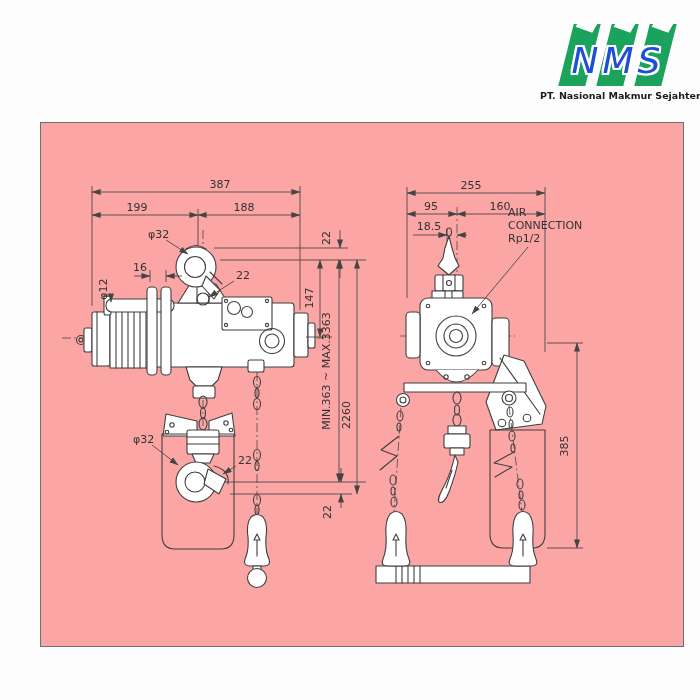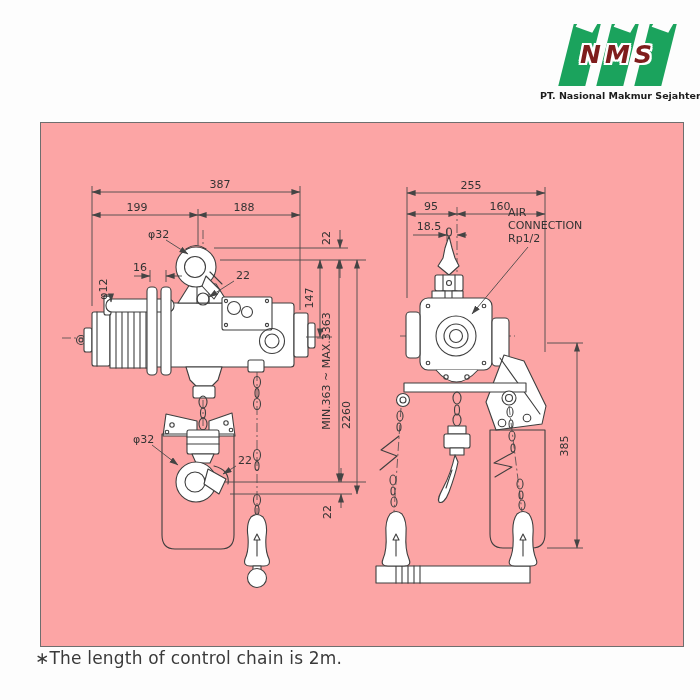--- a/index.html
+++ b/index.html
@@ -6,21 +6,21 @@
   body{width:700px;height:700px;background:#ffffff;font-family:"DejaVu Sans",sans-serif;position:relative;overflow:hidden;}
   .page{position:absolute;inset:0;background:#fdfdfd;}
   
   .logo{position:absolute;left:548px;top:18px;width:140px;height:88px;}
   .logo-bars{position:absolute;left:10px;top:6px;width:120px;height:62px;}
   .bar{position:absolute;top:0;width:27px;height:62px;background:#1ba35d;transform:skewX(-14deg);}
   .bar.b1{left:8px;}
   .bar.b2{left:46px;}
   .bar.b3{left:84px;}
   .bar .notch{position:absolute;left:4px;top:-6px;width:19px;height:12px;background:#fdfdfd;transform:rotate(18deg);}
-  .logo-nms{position:absolute;left:0;top:22px;width:140px;text-align:center;font-size:25px;font-weight:bold;font-style:italic;color:#7f1d1d;letter-spacing:4px;
+  .logo-nms{position:absolute;left:0;top:22px;width:140px;text-align:center;font-size:36px;font-weight:normal;font-style:italic;color:#1d4ed8;letter-spacing:4px;
     text-shadow:-2px -2px 0 #fff,2px -2px 0 #fff,-2px 2px 0 #fff,2px 2px 0 #fff,0 -2px 0 #fff,0 2px 0 #fff,-2px 0 0 #fff,2px 0 0 #fff;}
   .logo-company{position:absolute;left:-8px;top:72px;width:156px;text-align:center;font-size:9.5px;font-weight:bold;color:#1c1c1c;white-space:nowrap;}
   
   .frame{position:absolute;left:40px;top:122px;width:644px;height:525px;border:1.5px solid #6e6e6e;background:#fca5a5;box-sizing:border-box;}
   .frame svg{position:absolute;left:-1.5px;top:-1.5px;}
   .note{position:absolute;left:35px;top:648px;font-size:17px;color:#3a3a3a;letter-spacing:0.2px;}
   
   .p{stroke:#3f3f3f;stroke-width:1.1;fill:none;stroke-linejoin:round;stroke-linecap:round;}
   .pw{stroke:#3f3f3f;stroke-width:1.1;fill:#fff;stroke-linejoin:round;}
   .d{stroke:#4a4a4a;stroke-width:0.9;fill:none;}
@@ -290,14 +290,13 @@
         <text class="t" x="508" y="242" text-anchor="start">Rp1/2</text>
         <line class="d" x1="528" y1="247" x2="472" y2="314" marker-end="url(#ar)"></line>
         <line class="d" x1="547" y1="343" x2="583" y2="343"></line>
         <line class="d" x1="547" y1="548" x2="583" y2="548"></line>
         <line class="d" x1="577" y1="343" x2="577" y2="548" marker-start="url(#ar)" marker-end="url(#ar)"></line>
         <text class="t" transform="rotate(-90 568 446)" x="568" y="446" text-anchor="middle">385</text>
       </g>
     </svg>
   </div>
 
-  <div class="note">∗The length of control chain is 2m.</div>
 </div>
 
 </body></html>

